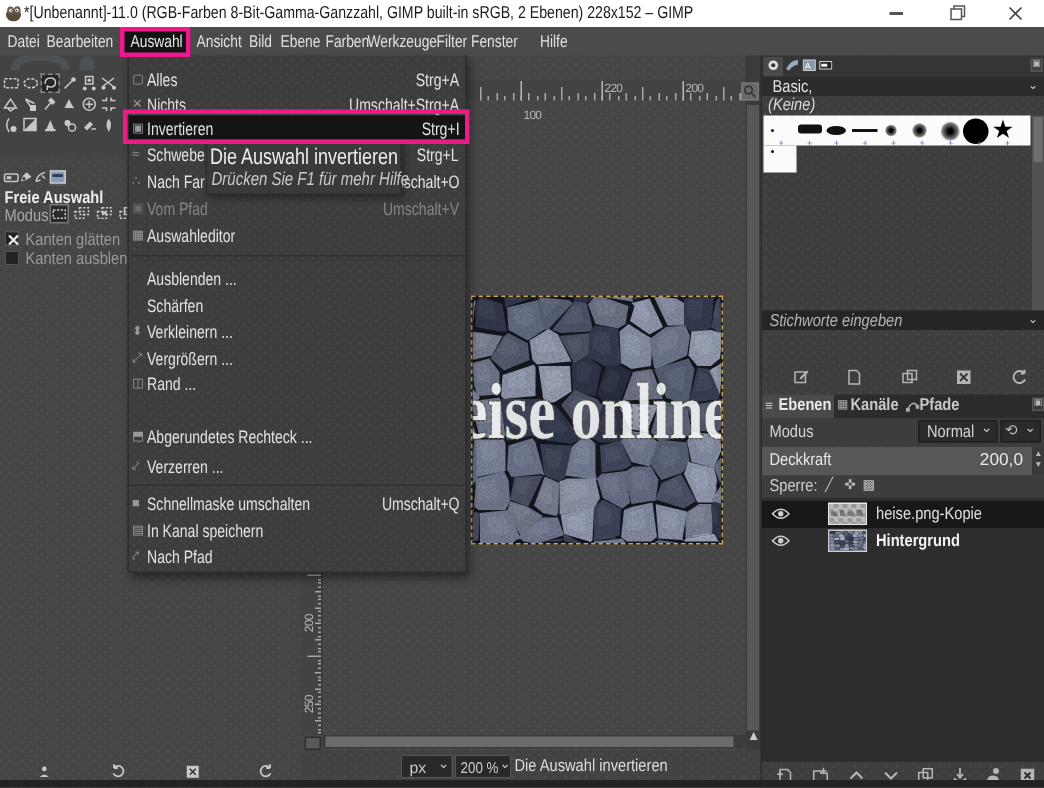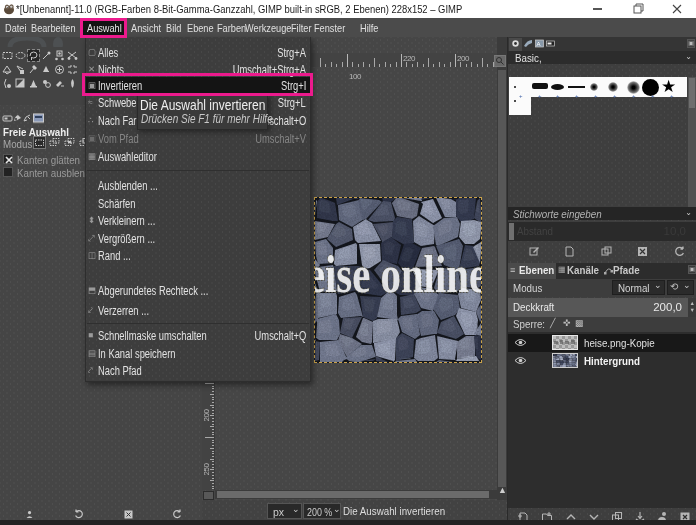--- a/index.html
+++ b/index.html
@@ -562,20 +562,23 @@
           <rect x="1.5" y="3.5" width="4" height="2" fill="#eee"></rect>
         </svg>
       </div>
       <div class="abs" style="left:180px;top:2px;width:8px;height:9px;background:#444;border:1px solid #555;">
         <div style="font-size:6px;color:#bbb;text-align:center;line-height:7px">▣</div>
       </div>
       <div class="abs" style="left:1px;top:14px;width:188px;height:13px;background:#2c2c2c;">
         <span class="abs cx" style="left:7px;top:0.5px;font-size:11.5px;color:#e2e2e2">Basic,</span>
         <span class="abs" style="right:4px;top:1px;font-size:8px;color:#ccc">⌄</span>
       </div>
+      <div class="abs" style="left:1px;top:27px;width:188px;height:13px;">
+        <span class="abs cx" style="left:4px;top:0px;font-size:11.5px;font-style:italic;color:#d8d8d8">(Keine)</span>
+      </div>
       <div class="abs" style="left:2px;top:40px;width:178px;height:20px;background:#fbfbfb;"></div>
       <div class="abs" style="left:2px;top:60px;width:22px;height:18px;background:#fbfbfb;"></div>
       <div class="abs" style="left:181px;top:40px;width:8px;height:130px;background:#525252;">
         <div class="abs" style="left:1px;top:1px;width:6px;height:30px;background:#6e6e6e"></div>
       </div>
       <div class="abs" style="left:7px;top:49px;width:2px;height:2px;background:#111;border-radius:50%;"></div>
       <div class="abs" style="left:25px;top:46px;width:16px;height:6px;background:#111;border-radius:2px;"></div>
       <div class="abs" style="left:44px;top:47px;width:13px;height:6px;background:#111;border-radius:50%"></div>
       <div class="abs" style="left:61px;top:49px;width:17px;height:1.5px;background:#111;"></div>
       <div class="abs" style="left:83px;top:46px;width:8px;height:8px;border-radius:50%;background:radial-gradient(circle,#000 15%,rgba(0,0,0,.55) 55%,rgba(0,0,0,0) 75%)"></div>
@@ -589,25 +592,20 @@
       <span class="abs" style="left:49px;top:56px;font-size:6px;color:#46a">+</span>
       <span class="abs" style="left:68px;top:56px;font-size:6px;color:#46a">+</span>
       <span class="abs" style="left:87px;top:56px;font-size:6px;color:#46a">+</span>
       <span class="abs" style="left:106px;top:56px;font-size:6px;color:#46a">+</span>
       <span class="abs" style="left:125px;top:56px;font-size:6px;color:#46a">+</span>
       <span class="abs" style="left:144px;top:56px;font-size:6px;color:#46a">+</span>
       <span class="abs" style="left:163px;top:56px;font-size:6px;color:#46a">+</span>
       <div class="abs" style="left:1px;top:170px;width:188px;height:13px;background:#252525;">
         <span class="abs cx" style="left:5px;top:0.5px;font-size:11.5px;font-style:italic;color:#b4b4b4">Stichworte eingeben</span>
         <span class="abs" style="right:4px;top:1px;font-size:8px;color:#ccc">⌄</span>
-      </div>
-      <div class="abs" style="left:1px;top:185px;width:188px;height:19px;background:#2a2a2a;">
-        <div class="abs" style="left:1px;top:1px;width:5px;height:17px;background:#707070"></div>
-        <span class="abs cx" style="left:9px;top:3px;font-size:11.5px;color:#424242">Abstand</span>
-        <span class="abs" style="right:10px;top:3px;font-size:11.5px;color:#3a3a3a">10,0</span>
       </div>
       <div class="abs" style="left:22px;top:209px;width:11px;height:11px;">
         <svg width="11" height="11" viewBox="0 0 11 11">
           <rect x="1" y="2" width="7" height="7" fill="none" stroke="#b5b5b5"></rect>
           <path d="M4 6 L9 1 L10 2 L5 7 Z" fill="#b5b5b5"></path>
         </svg>
       </div>
       <div class="abs" style="left:57px;top:209px;width:11px;height:11px;">
         <svg width="11" height="11" viewBox="0 0 11 11">
           <path d="M2 1 H7 L9 3 V10 H2 Z" fill="none" stroke="#b5b5b5"></path>

